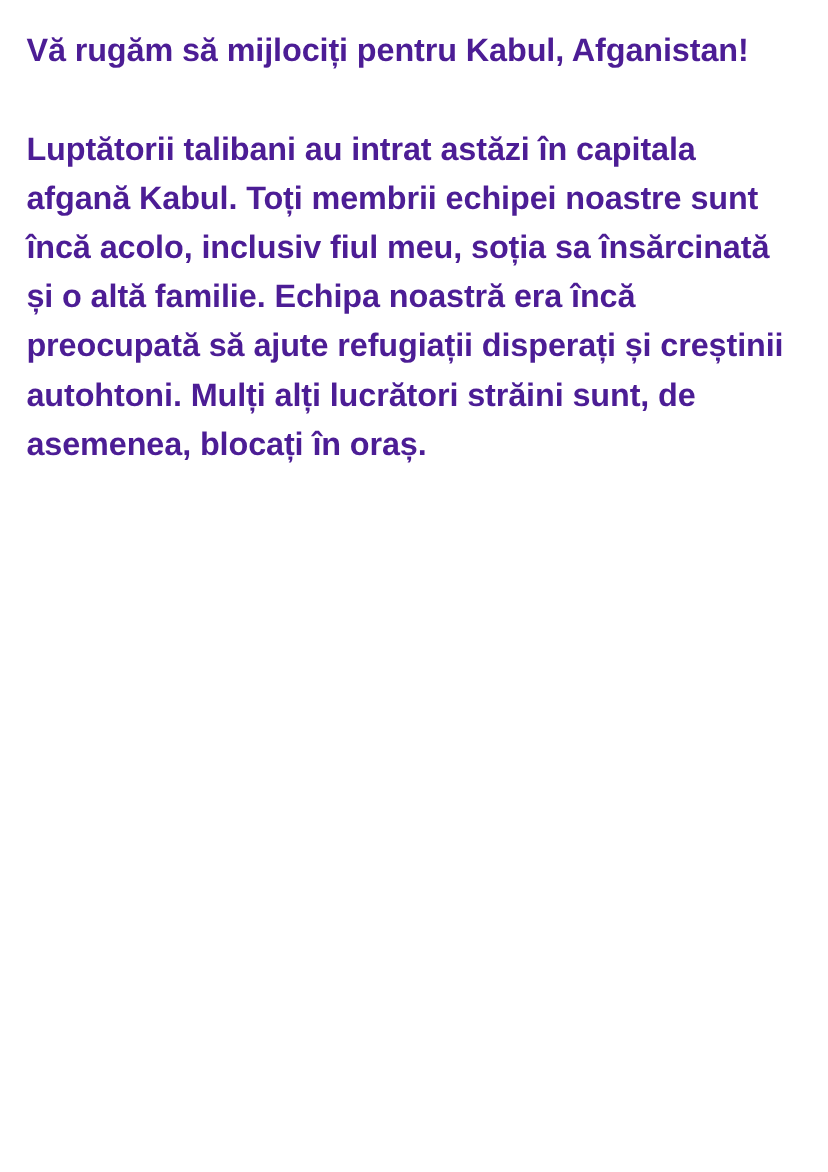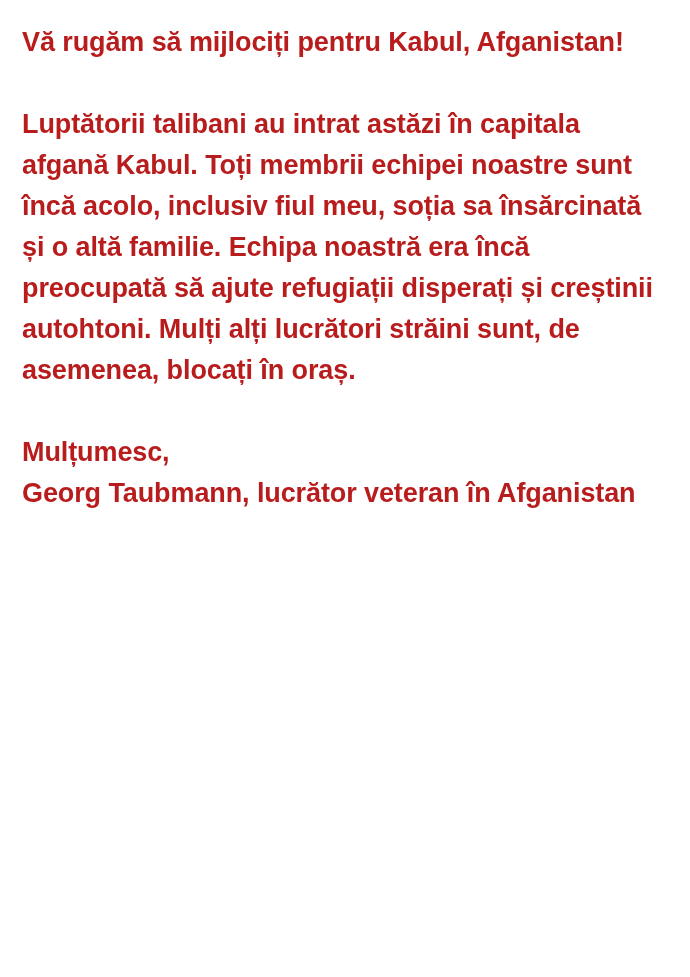--- a/index.html
+++ b/index.html
@@ -20,28 +20,26 @@
     height: 977px;
     padding: 22px 20px 0 22px;
     background: #ffffff;
   }
   .para {
     margin: 0 0 41px 0;
     font-size: 27px;
     line-height: 41px;
     font-weight: 700;
     letter-spacing: -0.1px;
-    color: #b91c1c;
+    color: #4c1d95;
     white-space: pre-wrap;
   }
   .para:last-child {
     margin-bottom: 0;
   }
 </style>
 </head>
 <body>
 
 <div class="page">
   <p class="para">Vă rugăm să mijlociți pentru Kabul, Afganistan!</p>
   <p class="para">Luptătorii talibani au intrat astăzi în capitala afgană Kabul. Toți membrii echipei noastre sunt încă acolo, inclusiv fiul meu, soția sa însărcinată și o altă familie. Echipa noastră era încă preocupată să ajute refugiații disperați și creștinii autohtoni. Mulți alți lucrători străini sunt, de asemenea, blocați în oraș.</p>
-  <p class="para">Mulțumesc,
-Georg Taubmann, lucrător veteran în Afganistan</p>
 </div>
 
 </body></html>

